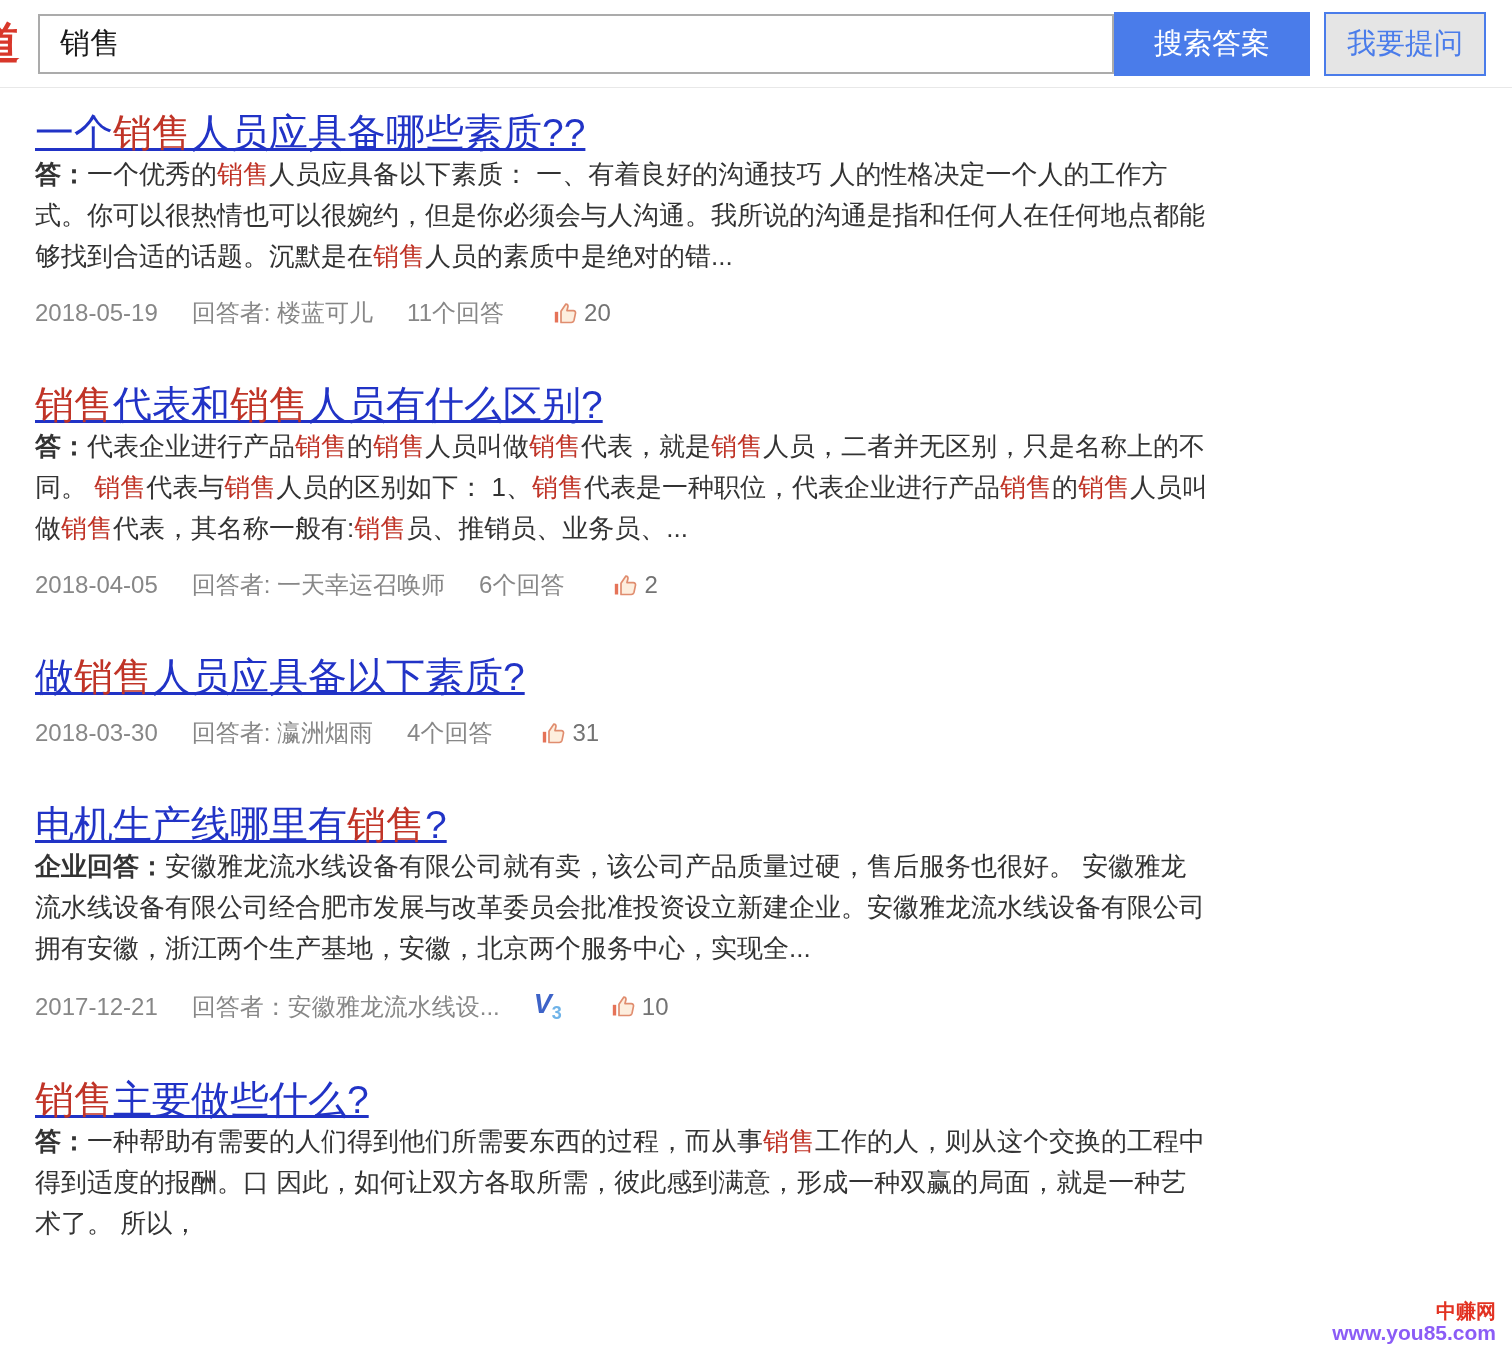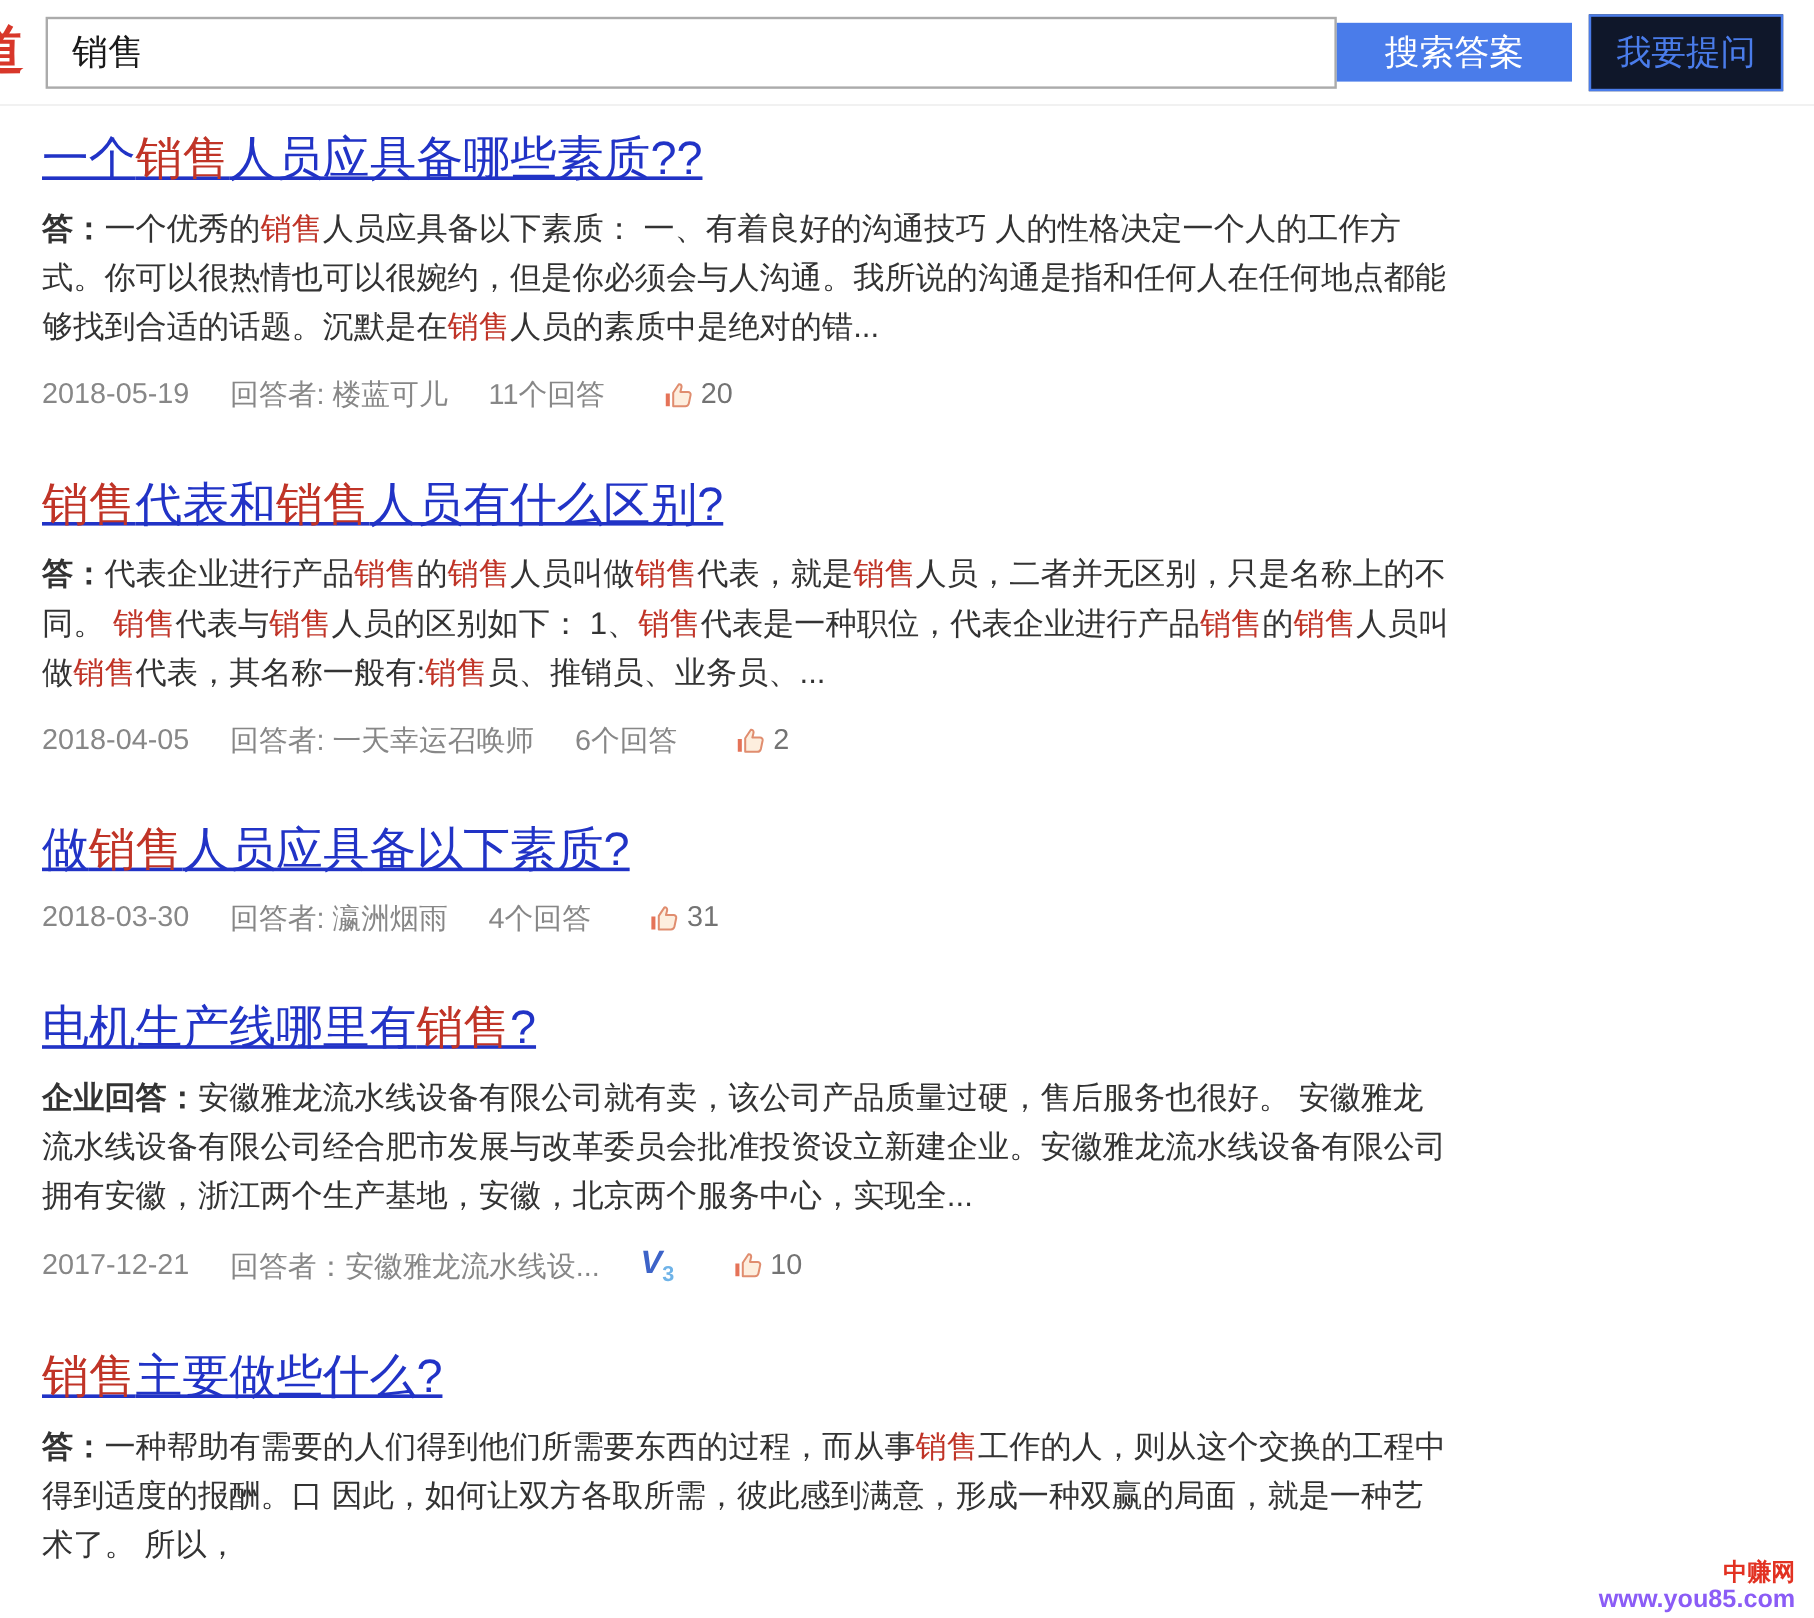--- a/index.html
+++ b/index.html
@@ -14,38 +14,38 @@
   
   .header{display:flex;align-items:center;height:88px;border-bottom:1px solid #e8e8e8;padding-right:26px}
   .logo-clip{width:28px;height:52px;overflow:hidden;position:relative;flex:0 0 28px;cursor:pointer}
   .logo-char{position:absolute;left:-24px;top:0;font-size:44px;line-height:50px;font-weight:bold;color:#d8372a}
   .search-input{
     flex:1;height:60px;border:2px solid #ababab;border-radius:0;margin-left:10px;
     font-size:30px;padding:0 20px;color:#1a1a1a;outline:none;
     font-family:"Liberation Sans","DejaVu Sans",sans-serif;
   }
   .btn-search{
-    height:49px;width:196px;background:var(--accent);color:#fff;font-size:29px;border:none;cursor:pointer;
+    height:64px;width:196px;background:var(--accent);color:#fff;font-size:29px;border:none;cursor:pointer;
     font-family:Liberation Serif, serif;
   }
   .btn-ask{
-    height:64px;width:162px;margin-left:14px;background:#0f172a;color:var(--accent);
+    height:64px;width:162px;margin-left:14px;background:#e5e5e5;color:var(--accent);
     border:2px solid var(--accent);font-size:29px;cursor:pointer;
     font-family:"Liberation Sans","DejaVu Sans",sans-serif;
   }
   
   .results{padding-left:35px}
   .result{margin-top:56px;width:1176px}
   .result:first-child{margin-top:25px}
   .title{
     font-size:39px;color:var(--link);text-decoration:underline;cursor:pointer;
     display:inline-block;line-height:40px;
   }
   .title .hl{color:var(--hl)}
-  .line{font-size:26px;line-height:41px;margin-top:17px;color:var(--text)}
+  .line{font-size:26px;line-height:41px;margin-top:1px;color:var(--text)}
   .line .label{font-weight:bold}
   .hl{color:var(--hl)}
   .meta{display:flex;align-items:center;margin-top:20px;font-size:24px;color:var(--gray)}
   .meta>*{margin-right:34px}
   .likes{display:flex;align-items:center;margin-left:14px}
   .likes svg{margin-right:5px}
   .likes-num{color:#737373}
   .v-badge{font-weight:bold;font-style:italic;color:#3d63c8;font-size:27px;letter-spacing:0}
   .v-badge sub{color:#6fb3e8;font-size:18px;font-style:normal;font-weight:bold}
   

